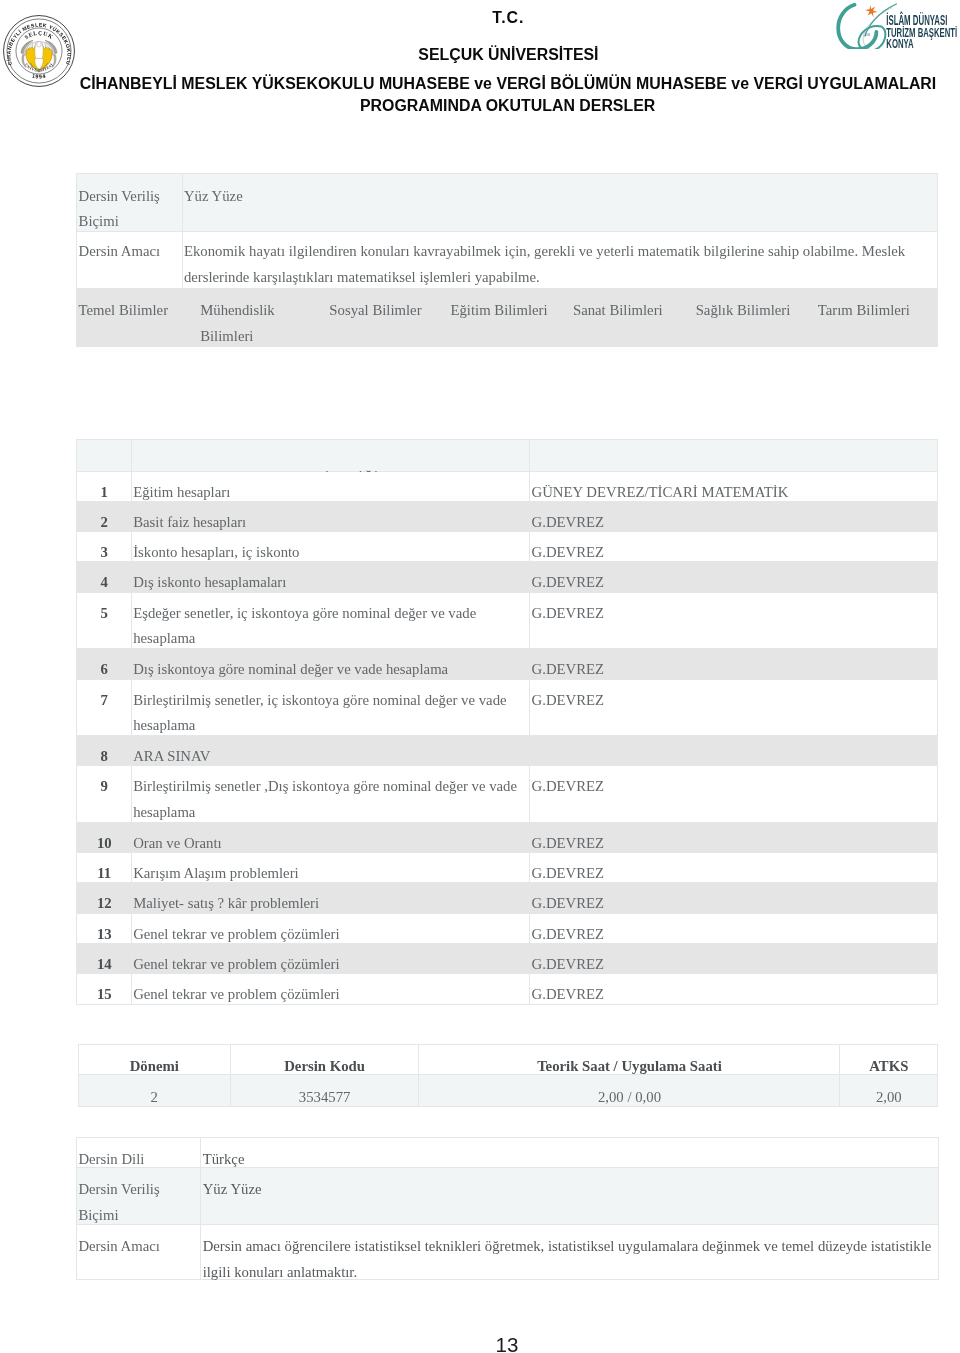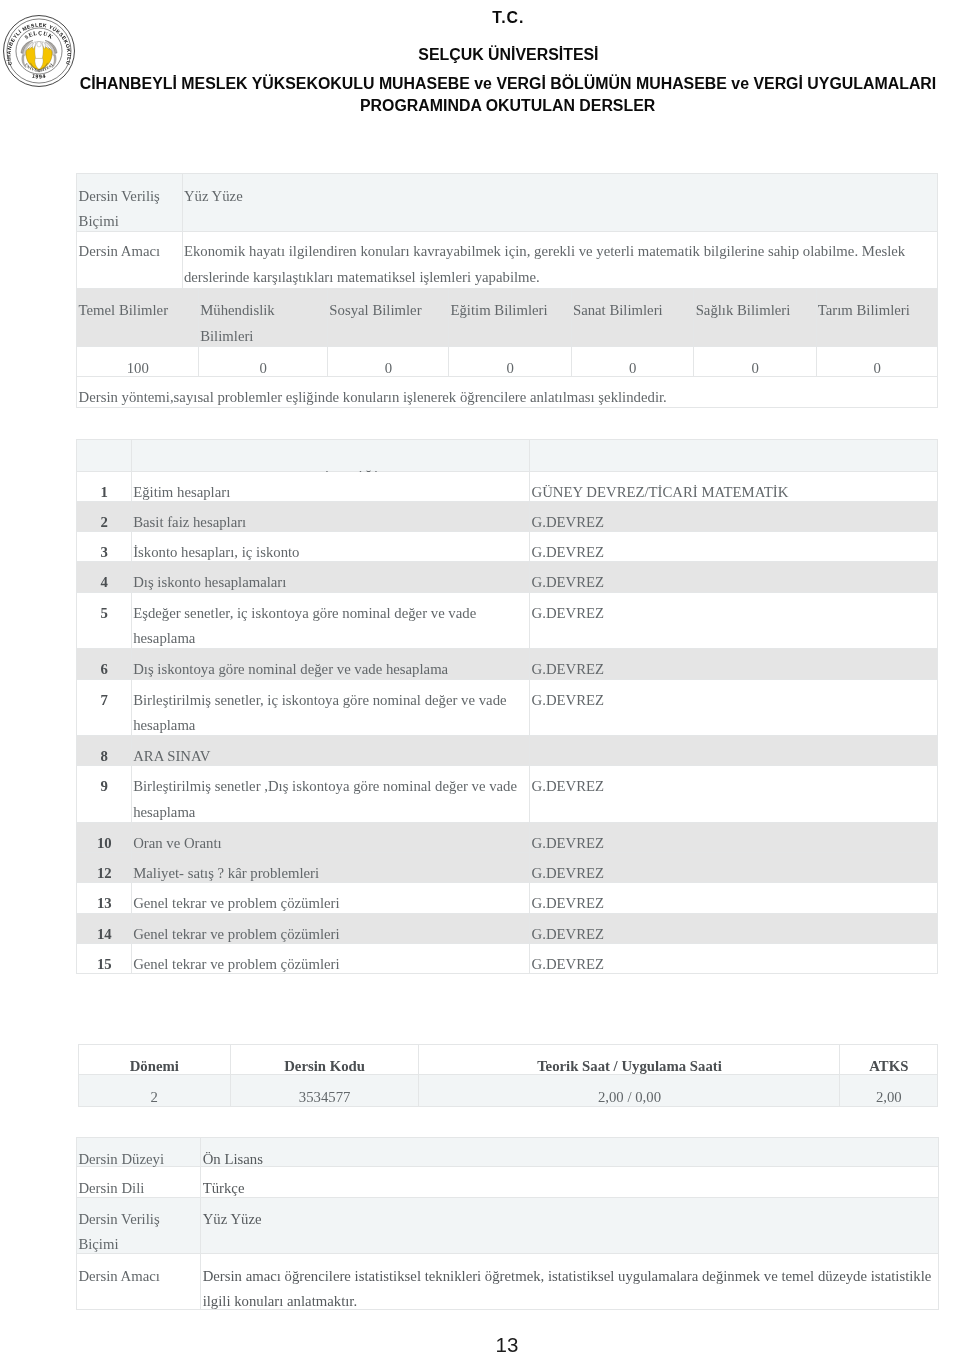--- a/index.html
+++ b/index.html
@@ -105,20 +105,44 @@
         </g>
         <text font-family="Liberation Serif, serif" font-size="16" font-weight="bold" fill="#111" letter-spacing="1.8">
           <textPath href="#sealArcSel" startOffset="50%" text-anchor="middle">SELÇUK</textPath>
         </text>
         <text font-family="Liberation Serif, serif" font-size="11" font-weight="bold" fill="#3c3a38" letter-spacing="1">
           <textPath href="#sealArcUni" startOffset="50%" text-anchor="middle">ÜNİVERSİTESİ</textPath>
         </text>
       </svg>
     </div>
 
+    <div class="klogo">
+      <svg viewBox="0 0 1216 464" width="121.6" height="46.4" aria-hidden="true">
+        <g fill="none" stroke="#3fa095" stroke-linecap="round">
+
+          <path d="M185,18 C92,48 22,140 22,250 C22,368 98,462 212,462
+                   C318,462 404,386 404,288" stroke-width="38"></path>
+
+          <path d="M454,236 C380,214 292,250 248,318 C204,390 226,458 302,474
+                   C384,492 466,440 488,356 C502,300 486,254 448,232" stroke-width="20"></path>
+
+          <path d="M604,10 C520,48 440,104 386,166 C336,224 304,284 288,330" stroke-width="13"></path>
+
+          <path d="M560,46 C462,92 360,168 306,252 C248,342 262,428 340,466" stroke-width="4.5" stroke="#7d949c"></path>
+        </g>
+        <path d="M342,20 l10,40 l40,-26 l-22,40 l46,16 l-46,8 l6,46 l-22,-42 l-38,24 l20,-40
+                 l-46,-16 l46,-8 Z" fill="#e8761e"></path>
+        <text x="290" y="330" font-family="Liberation Sans, sans-serif" font-size="36" font-weight="bold" fill="#5f7f88" letter-spacing="1" transform="scale(0.6 1)" transform-origin="290 330">2016</text>
+        <g fill="#1b3f50" font-family="Liberation Sans, sans-serif" font-weight="bold">
+          <text x="503" y="224" font-size="140" transform="scale(0.56 1)" transform-origin="503 224">İSLÂM DÜNYASI</text>
+          <text x="503" y="338" font-size="131" transform="scale(0.591 1)" transform-origin="503 338">TURİZM BAŞKENTİ</text>
+          <text x="503" y="455" font-size="131" transform="scale(0.594 1)" transform-origin="503 455">KONYA</text>
+        </g>
+      </svg>
+    </div>
 
     <div class="hdr-txt">
       <div class="tc"><span>T.C.</span></div>
       <div class="uni"><span>SELÇUK ÜNİVERSİTESİ</span></div>
       <div class="prg1"><span>CİHANBEYLİ MESLEK YÜKSEKOKULU MUHASEBE ve VERGİ BÖLÜMÜN MUHASEBE ve VERGİ UYGULAMALARI</span></div>
       <div class="prg2"><span>PROGRAMINDA OKUTULAN DERSLER</span></div>
     </div>
   </div>
 
   <table class="doc" id="tblA">
@@ -173,56 +197,28 @@
           <td class="sh2 lbl">
             <span class="cc">Sanat Bilimleri</span>
           </td>
           <td class="sh2 lbl">
             <span class="cc">Sağlık Bilimleri</span>
           </td>
           <td class="sh2 lbl">
             <span class="cc">Tarım Bilimleri</span>
           </td>
         </tr>
-      <tr style="height:30.1px" id="sciVal">
-          <td class="wh ctr lbl">
-            <span class="cc">100</span>
-          </td>
-          <td class="wh ctr lbl">
-            <span class="cc">0</span>
-          </td>
-          <td class="wh ctr lbl">
-            <span class="cc">0</span>
-          </td>
-          <td class="wh ctr lbl">
-            <span class="cc">0</span>
-          </td>
-          <td class="wh ctr lbl">
-            <span class="cc">0</span>
-          </td>
-          <td class="wh ctr lbl">
-            <span class="cc">0</span>
-          </td>
-          <td class="wh ctr lbl">
-            <span class="cc">0</span>
-          </td>
-        </tr>
     </tbody>
   </table>
 
   <table class="doc" id="tblA1b">
     <colgroup>
         <col style="width:861px">
       </colgroup>
     <tbody>
-      <tr style="height:31.3px">
-        <td class="wh lbl">
-            <span class="cc">Dersin yöntemi,sayısal problemler eşliğinde konuların işlenerek öğrencilere anlatılması şeklindedir.</span>
-          </td>
-      </tr>
     </tbody>
   </table>
 
   <table class="doc" id="tblA2">
     <colgroup>
         <col style="width:54.6px">
         <col style="width:398.4px">
         <col style="width:408px">
       </colgroup>
     <tbody id="wkBody">
@@ -337,20 +333,31 @@
           </td>
         </tr>
         <tr class="r1" style="height: 30.3px;">
           <td class="sh2 ctr b">
             <span class="cc">10</span>
           </td>
           <td class="sh2 lbl">
             <span class="cc">Oran ve Orantı</span>
           </td>
           <td class="sh2 lbl">
+            <span class="cc">G.DEVREZ</span>
+          </td>
+        </tr>
+        <tr class="r1" style="height: 30.3px;">
+          <td class="wh ctr b">
+            <span class="cc">11</span>
+          </td>
+          <td class="wh lbl">
+            <span class="cc">Karışım Alaşım problemleri</span>
+          </td>
+          <td class="wh lbl">
             <span class="cc">G.DEVREZ</span>
           </td>
         </tr>
         <tr class="r1" style="height: 30.3px;">
           <td class="sh2 ctr b">
             <span class="cc">12</span>
           </td>
           <td class="sh2 lbl">
             <span class="cc">Maliyet- satış ? kâr problemleri</span>
           </td>
@@ -432,28 +439,20 @@
         </tr>
     </tbody>
   </table>
 
   <table class="doc" id="tblC">
     <colgroup>
         <col style="width:124.3px">
         <col style="width:737.7px">
       </colgroup>
     <tbody>
-      <tr style="height:29.5px">
-        <td class="sh lbl">
-            <span class="cc">Dersin Düzeyi</span>
-          </td>
-        <td class="sh">
-            <span class="cc">Ön Lisans</span>
-          </td>
-      </tr>
       <tr style="height:30.5px">
         <td class="wh lbl">
             <span class="cc">Dersin Dili</span>
           </td>
         <td class="wh">
             <span class="cc">Türkçe</span>
           </td>
       </tr>
       <tr style="height:56.8px">
         <td class="sh lbl">

